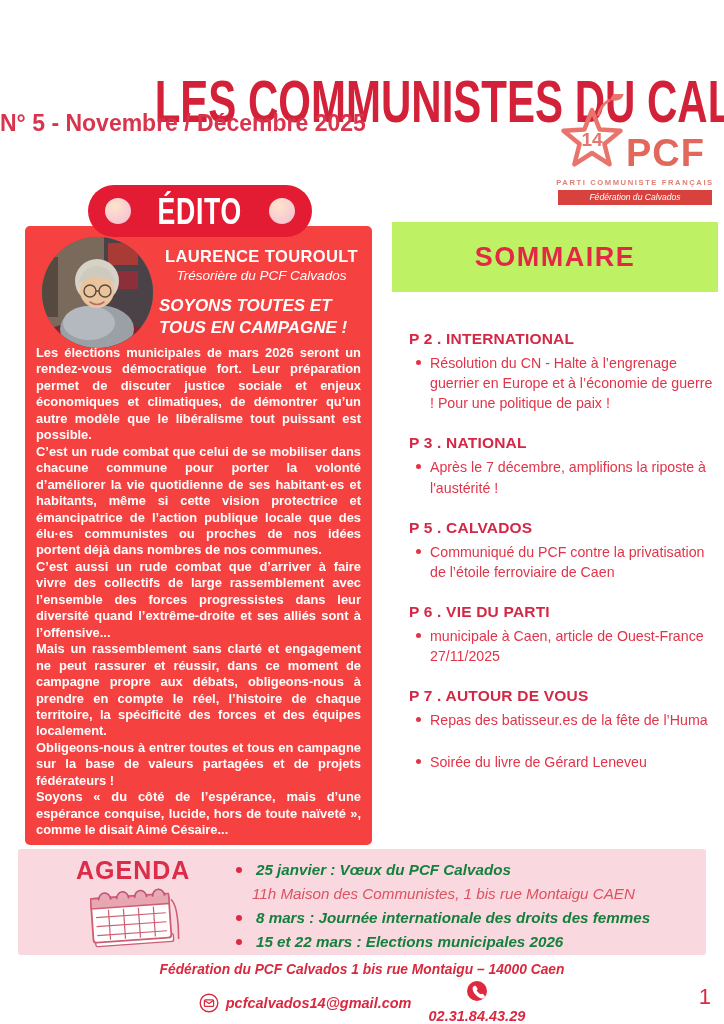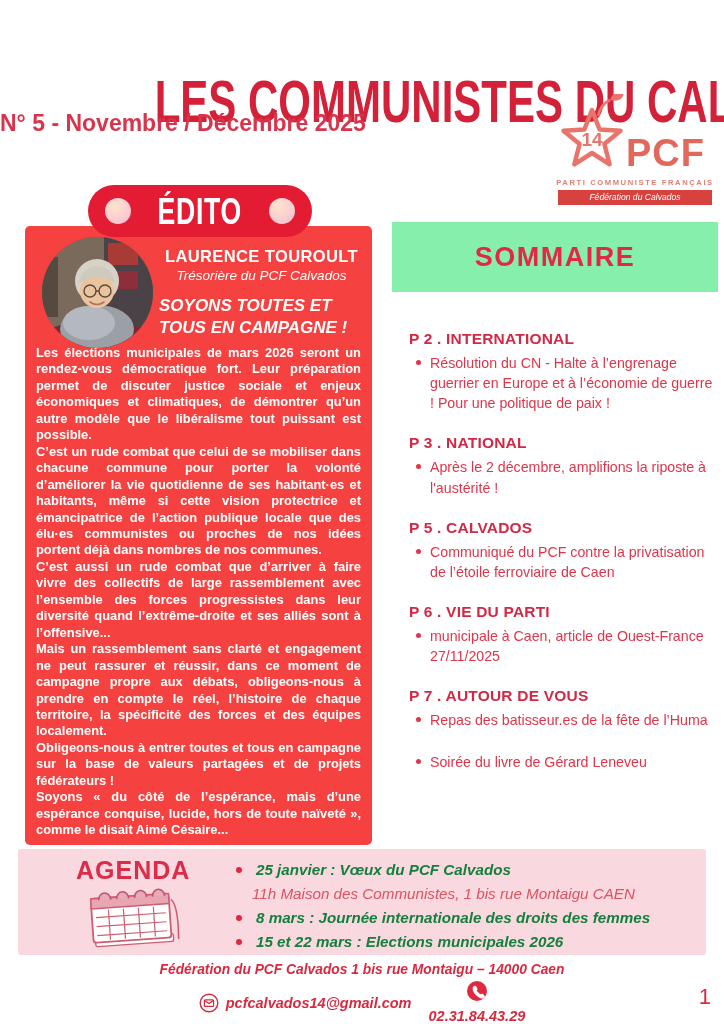--- a/index.html
+++ b/index.html
@@ -39,21 +39,21 @@
   .author-name{font-size:16.5px;font-weight:bold;letter-spacing:.4px;}
   .author-role{font-size:13.5px;font-style:italic;margin-top:2px;}
   .edito-slogan{position:absolute;top:69px;left:134px;width:205px;
     color:#fff;font-weight:bold;font-style:italic;font-size:17px;line-height:1.3;}
   .edito-text{position:absolute;top:119px;left:11px;right:11px;height:492px;overflow:hidden;
     color:#fff;font-weight:bold;font-size:12.9px;line-height:16.45px;text-align:justify;}
   .edito-text p{margin:0;}
 
   
   .sommaire-box{position:absolute;top:222px;left:392px;width:326px;height:70px;
-    background:#86efac;display:flex;align-items:center;justify-content:center;}
+    background:#bef264;display:flex;align-items:center;justify-content:center;}
   .sommaire-title{color:#e22747;font-weight:bold;font-size:27px;letter-spacing:1.5px;}
   .sommaire-list{position:absolute;top:330px;left:397px;width:316px;}
   .som-section{margin-bottom:21px;margin-left:12px;}
   .som-heading{color:#d32845;font-weight:bold;font-size:15.5px;margin-bottom:5px;letter-spacing:.2px;}
   .som-item{display:flex;gap:9px;color:#e23449;font-size:14.2px;line-height:1.42;margin-left:7px;}
   .som-item + .som-item{margin-top:21px;}
   .dot{width:5px;height:5px;border-radius:50%;background:#e23449;margin-top:7px;flex:none;}
 
   
   .agenda-box{position:absolute;top:849px;left:18px;width:688px;height:106px;
@@ -149,21 +149,21 @@
       <div class="som-heading">P 2 . INTERNATIONAL</div>
       <div class="som-item">
           <span class="dot"></span>
           <span>Résolution du CN - Halte à l’engrenage guerrier en Europe et à l’économie de guerre ! Pour une politique de paix !</span>
         </div>
     </div>
     <div class="som-section">
       <div class="som-heading">P 3 . NATIONAL</div>
       <div class="som-item">
           <span class="dot"></span>
-          <span>Après le 2 décembre, amplifions la riposte à l'austérité !</span>
+          <span>Après le 7 décembre, amplifions la riposte à l'austérité !</span>
         </div>
     </div>
     <div class="som-section">
       <div class="som-heading">P 5 . CALVADOS</div>
       <div class="som-item">
           <span class="dot"></span>
           <span>Communiqué du PCF contre la privatisation de l’étoile ferroviaire de Caen</span>
         </div>
     </div>
     <div class="som-section">

